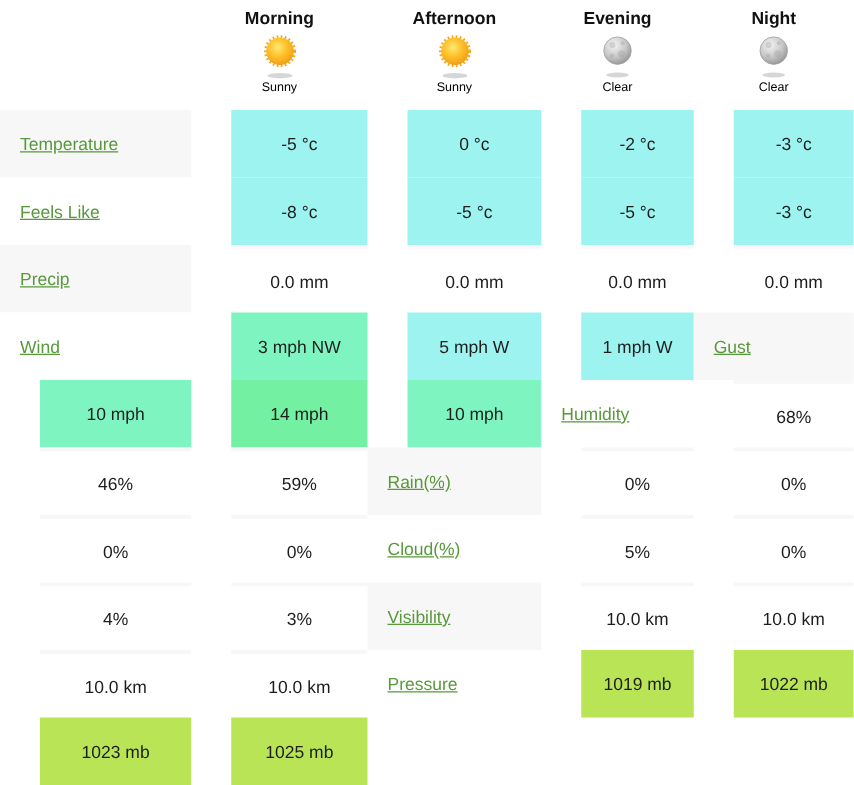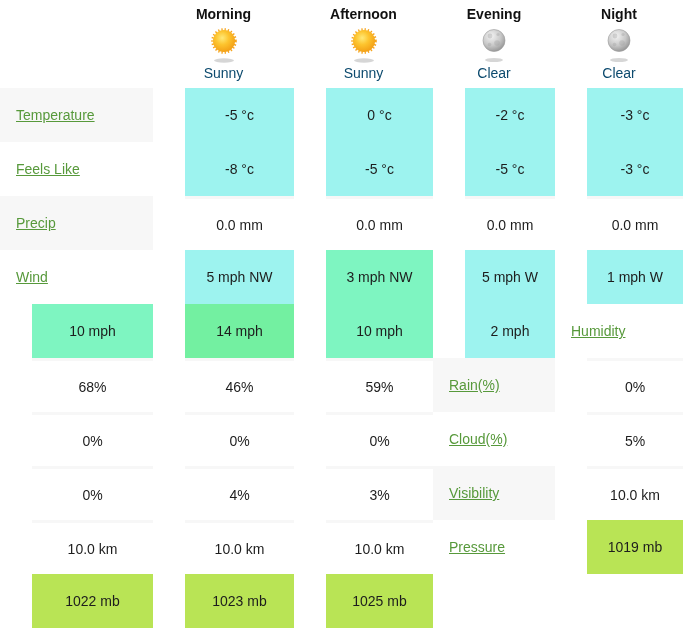--- a/index.html
+++ b/index.html
@@ -3,21 +3,21 @@
 <meta charset="utf-8">
 <style>
   html,body{margin:0;padding:0;background:#ffffff;}
   body{width:683px;height:628px;font-family:"Liberation Sans","DejaVu Sans",sans-serif;-webkit-font-smoothing:antialiased;}
   .table{display:grid;width:604px;height:628px;grid-template-columns:153px 141px 139px 122px 128px;grid-template-rows:88px repeat(10,54px);background:#ffffff;}
   
   .hspacer{background:#ffffff;}
   .hcell{display:flex;flex-direction:column;align-items:center;justify-content:flex-start;padding-top:6px;background:#ffffff;}
   .hname{font-size:14px;font-weight:bold;color:#111111;line-height:16px;}
   .hicon{margin-top:1px;height:44px;display:flex;align-items:flex-start;justify-content:center;}
-  .hcond{font-size:14px;color:#0c4a6e;margin-top:-2px;}
+  .hcond{font-size:10px;color:#000000;margin-top:-2px;}
   
   .lbl{display:flex;align-items:center;padding-left:16px;font-size:14px;color:#57993b;background:#ffffff;text-decoration:underline;}
   .lbl.alt{background:#f7f7f7;}
   
   .cell{display:flex;align-items:center;justify-content:center;font-size:14px;color:#1d1d1d;margin-left:32px;}
   .cell[data-color="cyan"]{background:#9df3ef;}
   .cell[data-color="mint"]{background:#7ef5c1;}
   .cell[data-color="green"]{background:#73f0a1;}
   .cell[data-color="lime"]{background:#b9e455;}
   .cell[data-color="white"]{background:#ffffff;border-top:3px solid #f7f7f7;}
@@ -109,29 +109,28 @@
   <div class="cell" data-color="cyan">-5 °c</div>
   <div class="cell" data-color="cyan">-3 °c</div>
 
   <div class="lbl alt">Precip</div>
   <div class="cell" data-color="white">0.0 mm</div>
   <div class="cell" data-color="white">0.0 mm</div>
   <div class="cell" data-color="white">0.0 mm</div>
   <div class="cell" data-color="white">0.0 mm</div>
 
   <div class="lbl">Wind</div>
-  <div class="cell" data-color="cyan">5 mph NW</div>
   <div class="cell" data-color="mint">3 mph NW</div>
   <div class="cell" data-color="cyan">5 mph W</div>
   <div class="cell" data-color="cyan">1 mph W</div>
 
+  <div class="lbl alt">Gust</div>
   <div class="cell" data-color="mint">10 mph</div>
   <div class="cell" data-color="green">14 mph</div>
   <div class="cell" data-color="mint">10 mph</div>
-  <div class="cell" data-color="cyan">2 mph</div>
 
   <div class="lbl">Humidity</div>
   <div class="cell" data-color="white">68%</div>
   <div class="cell" data-color="white">46%</div>
   <div class="cell" data-color="white">59%</div>
 
   <div class="lbl alt">Rain(%)</div>
   <div class="cell" data-color="white">0%</div>
   <div class="cell" data-color="white">0%</div>
   <div class="cell" data-color="white">0%</div>

